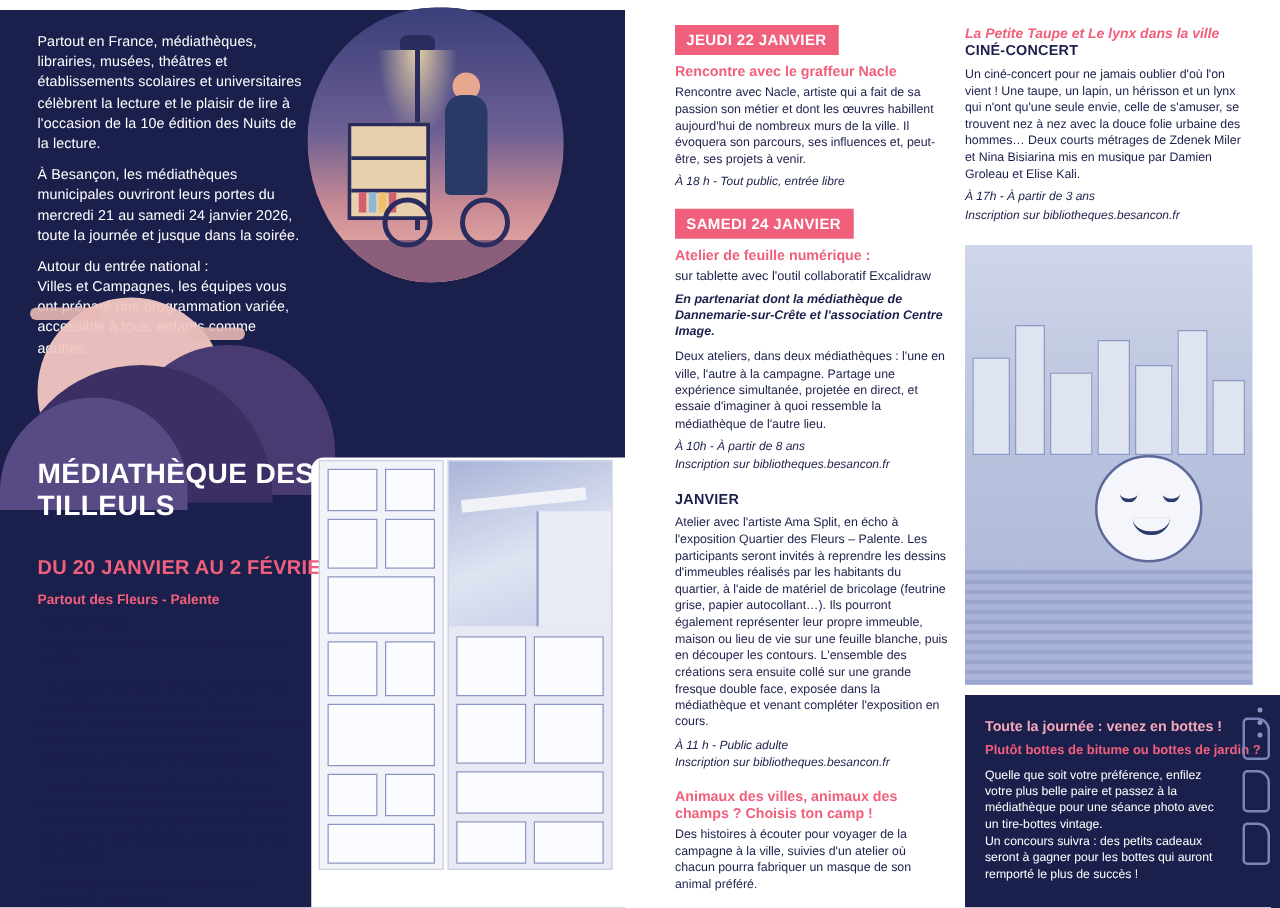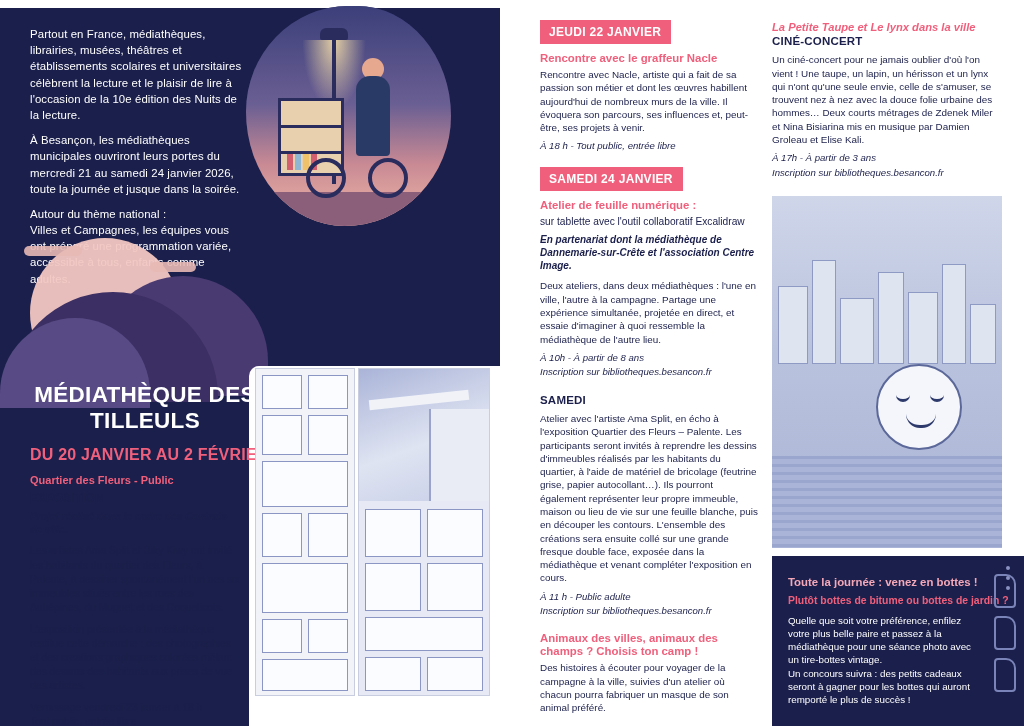--- a/index.html
+++ b/index.html
@@ -139,28 +139,27 @@
     width: 215px;
     color: #ffffff;
     font-size: 11.4px;
     line-height: 1.42;
     letter-spacing: .1px;
   }
   .intro p { margin-bottom: 9px; }
 
   .mt-title {
     position: absolute;
-    left: 30px; top: 382px;
+    left: 30px; top: 366px;
     width: 230px;
     color: #ffffff;
     font-weight: bold;
     font-size: 22.5px;
     line-height: 1.14;
     letter-spacing: .3px;
-    text-align: center;
   }
   .mt-dates {
     position: absolute;
     left: 30px; top: 446px;
     color: #f0607c;
     font-weight: bold;
     font-size: 16px;
     letter-spacing: .2px;
   }
   .expo-block {
@@ -362,40 +361,40 @@
       <div class="person"></div>
       <div class="bike">
         <span class="wheel" style="left:0;top:2px"></span>
         <span class="wheel" style="left:62px;top:2px"></span>
       </div>
     </div>
 
     <div class="intro">
       <p>Partout en France, médiathèques, librairies, musées, théâtres et établissements scolaires et universitaires célèbrent la lecture et le plaisir de lire à l'occasion de la 10e édition des Nuits de la lecture.</p>
       <p>À Besançon, les médiathèques municipales ouvriront leurs portes du mercredi 21 au samedi 24 janvier 2026, toute la journée et jusque dans la soirée.</p>
-      <p style="margin-bottom:0">Autour du thème national :</p>
+      <p style="margin-bottom:0">Autour du entrée national :</p>
       <p>Villes et Campagnes, les équipes vous ont préparé une programmation variée, accessible à tous, enfants comme adultes.</p>
     </div>
 
     <div class="moon"></div>
     <div class="cloud" style="left:24px;top:246px;width:58px"></div>
     <div class="cloud" style="left:150px;top:262px;width:46px"></div>
     <div class="cloud" style="left:196px;top:330px;width:40px"></div>
     <div class="cloud" style="left:14px;top:352px;width:34px"></div>
     <div class="hill-b"></div>
     <div class="hill-a"></div>
     <div class="hill-c"></div>
 
     <div class="white-notch"></div>
 
     <div class="mt-title">MÉDIATHÈQUE DES TILLEULS</div>
     <div class="mt-dates">DU 20 JANVIER AU 2 FÉVRIER</div>
 
     <div class="expo-block">
-      <div class="q-title">Quartier des Fleurs - Public</div>
+      <div class="q-title">Partout des Fleurs - Palente</div>
       <div class="sec">EXPOSITION</div>
       <div class="ital">Projet réalisé dans le cadre des Contrats de ville.</div>
       <p>Les artistes Ama Split et Riky Kiwy ont invité les habitants du quartier des Fleurs, à Palente, à dessiner spontanément l'un des six immeubles situés entre les rues des Aubépines, du Muguet et des Coquelicots.</p>
       <p>L'exposition présentée à la médiathèque restitue cette démarche : des photographies et des créations graphiques colorées mélant des dessins des habitants aux prises de vue des artistes.</p>
       <p style="margin-bottom:0">Vernissage vendredi 23 janvier à 18 h</p>
       <p>Tout public, entrée libre</p>
     </div>
 
     <div class="collage">
       <div class="sketch" style="left:6px;top:6px;width:40px;height:34px"></div>
@@ -441,21 +440,21 @@
     <div class="ev-block">
       <div class="ev-title">Atelier de feuille numérique :</div>
       <div class="ev-sub">sur tablette avec l'outil collaboratif Excalidraw</div>
       <div class="ev-partner">En partenariat dont la médiathèque de Dannemarie-sur-Crête et l'association Centre Image.</div>
       <div class="ev-body">Deux ateliers, dans deux médiathèques : l'une en ville, l'autre à la campagne. Partage une expérience simultanée, projetée en direct, et essaie d'imaginer à quoi ressemble la médiathèque de l'autre lieu.</div>
       <div class="ev-info" style="margin-bottom:2px">À 10h - À partir de 8 ans</div>
       <div class="ev-info">Inscription sur bibliotheques.besancon.fr</div>
     </div>
 
     <div class="ev-block">
-      <div class="ev-kind">SAMEDI</div>
+      <div class="ev-kind">JANVIER</div>
       <div class="ev-body">Atelier avec l'artiste Ama Split, en écho à l'exposition Quartier des Fleurs – Palente. Les participants seront invités à reprendre les dessins d'immeubles réalisés par les habitants du quartier, à l'aide de matériel de bricolage (feutrine grise, papier autocollant…). Ils pourront également représenter leur propre immeuble, maison ou lieu de vie sur une feuille blanche, puis en découper les contours. L'ensemble des créations sera ensuite collé sur une grande fresque double face, exposée dans la médiathèque et venant compléter l'exposition en cours.</div>
       <div class="ev-info" style="margin-bottom:2px">À 11 h - Public adulte</div>
       <div class="ev-info">Inscription sur bibliotheques.besancon.fr</div>
     </div>
 
     <div class="ev-block">
       <div class="ev-title">Animaux des villes, animaux des champs ? Choisis ton camp !</div>
       <div class="ev-body">Des histoires à écouter pour voyager de la campagne à la ville, suivies d'un atelier où chacun pourra fabriquer un masque de son animal préféré.</div>
 
     </div>

